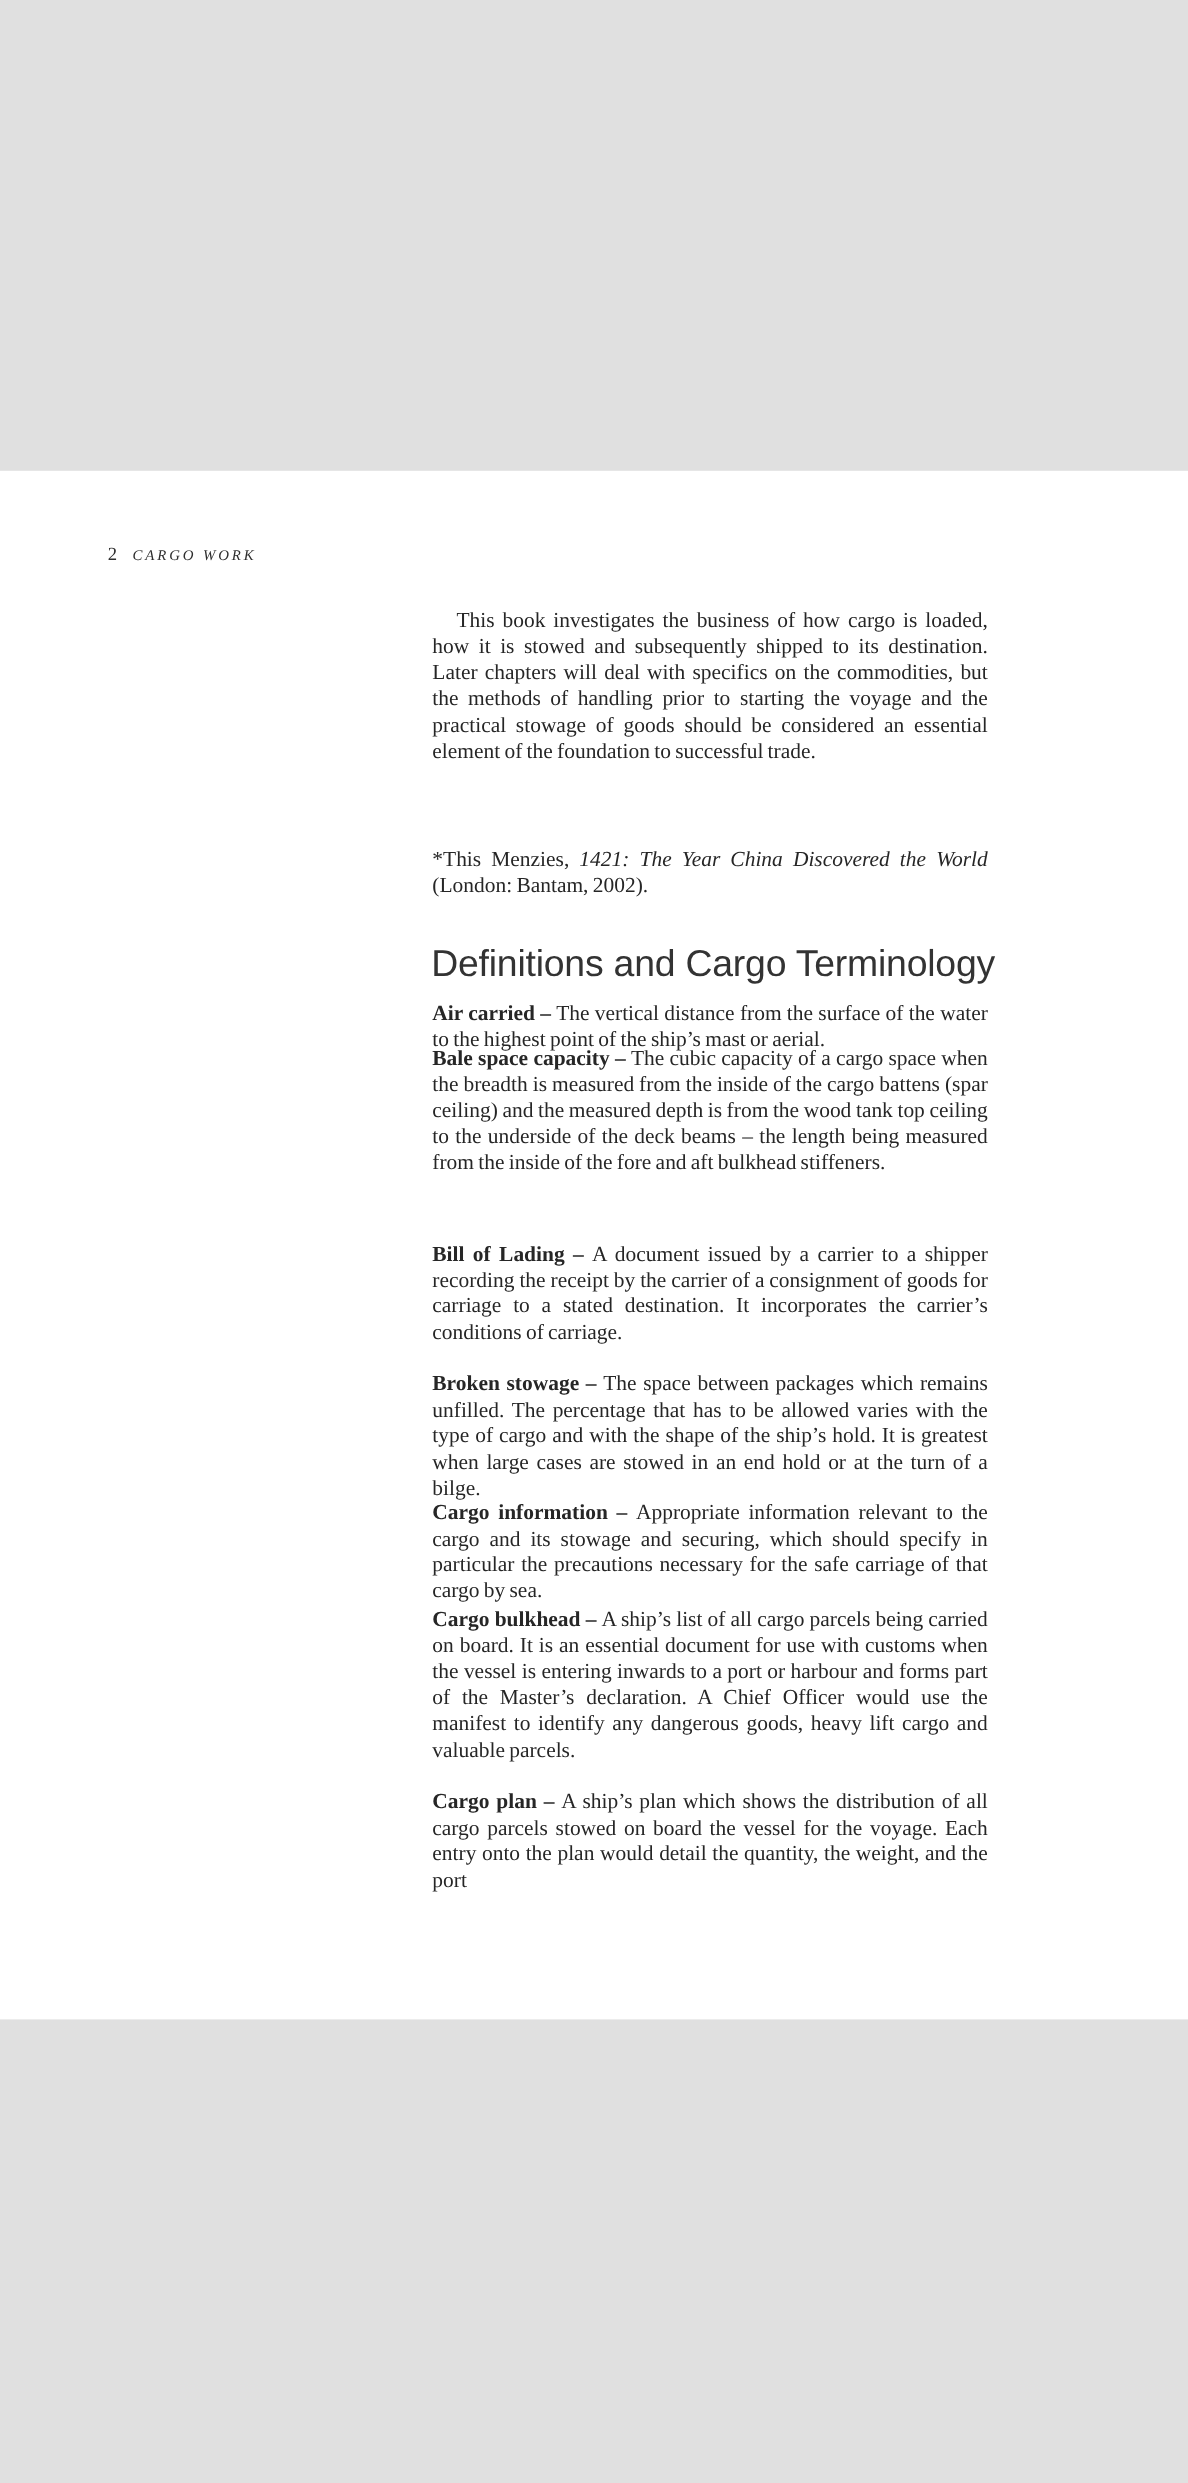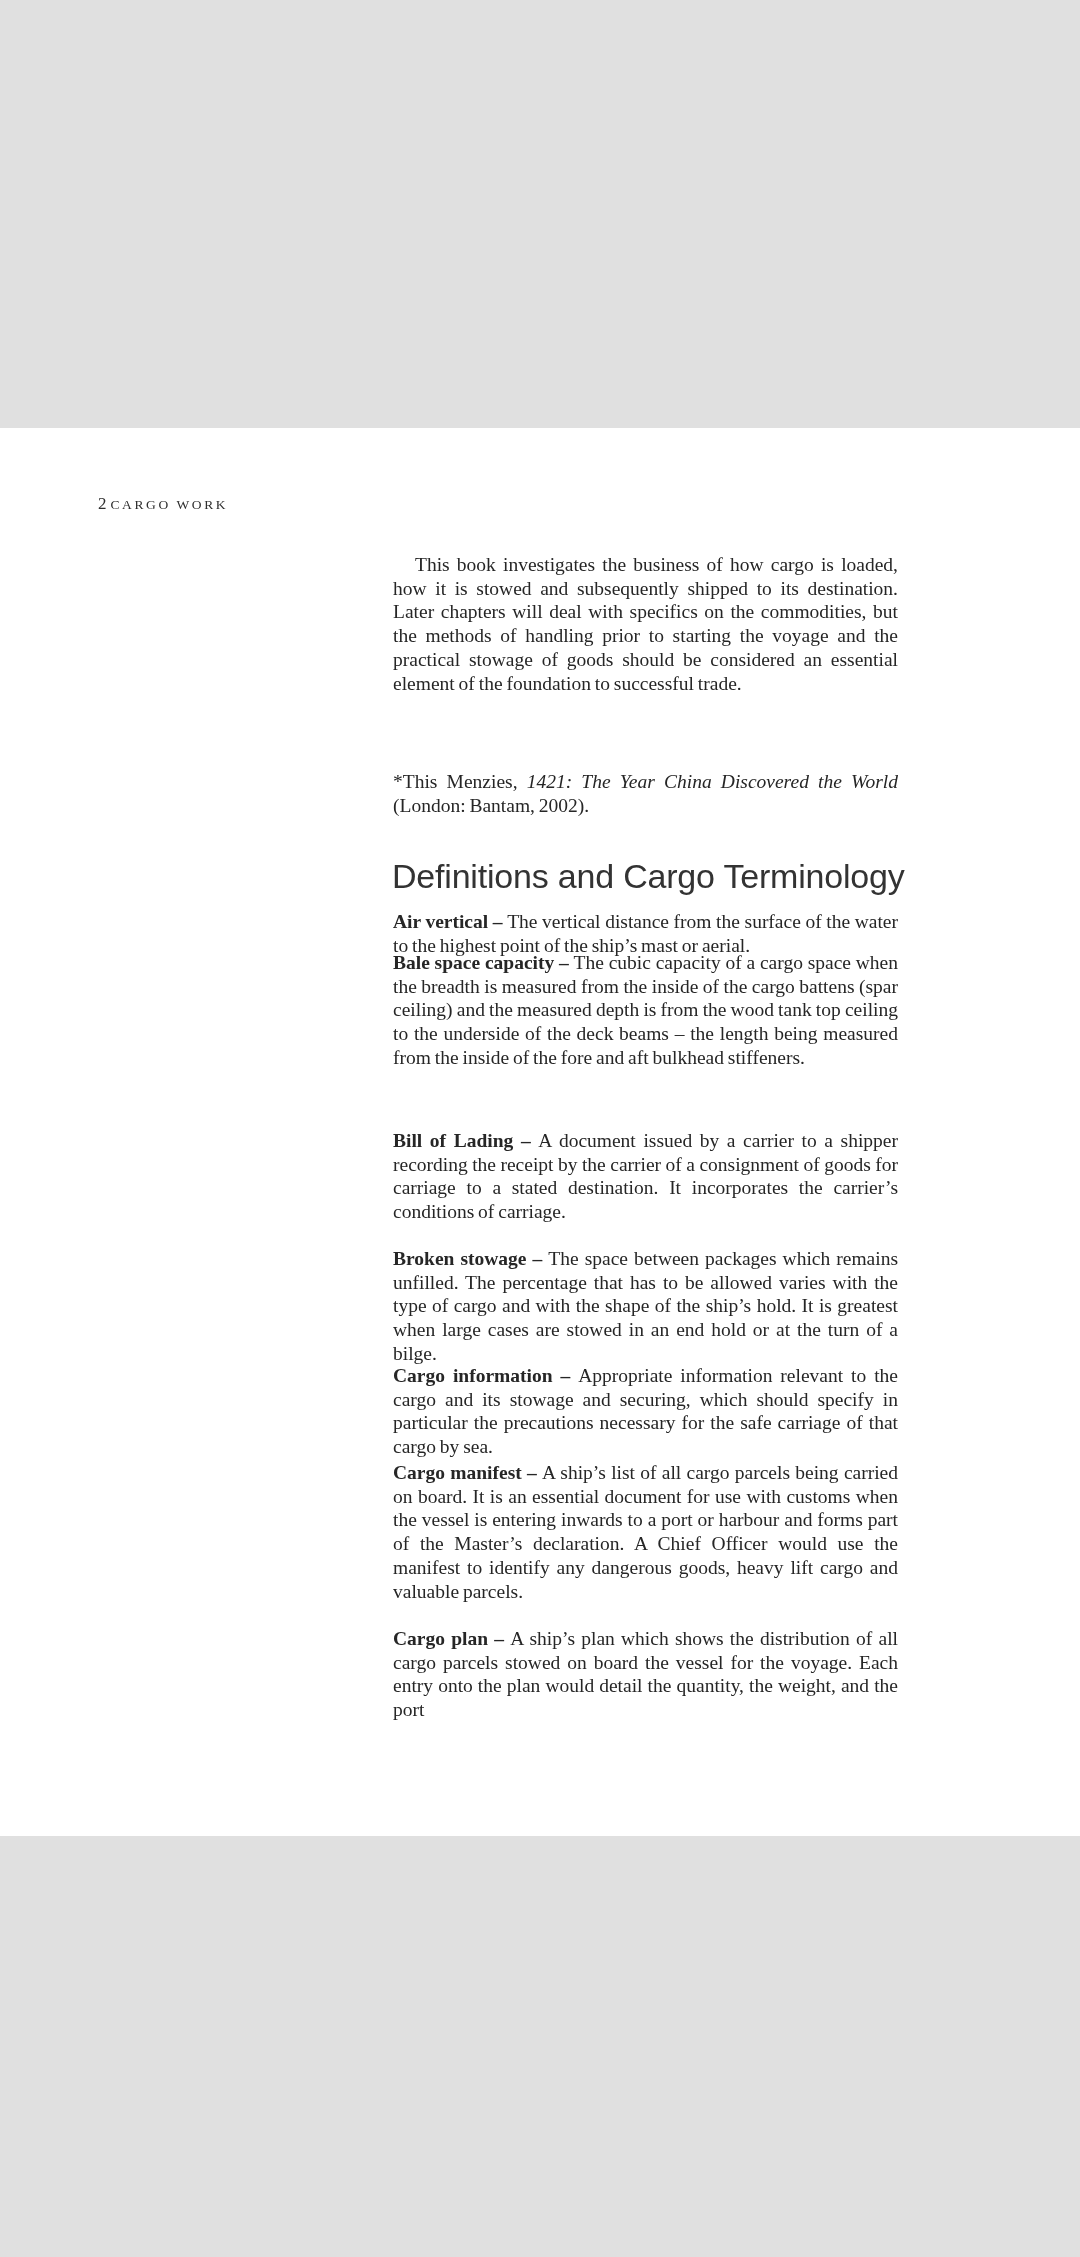--- a/index.html
+++ b/index.html
@@ -13,22 +13,23 @@
   .page{
     position:absolute;left:0;top:428px;width:1080px;height:1408px;
     background:#ffffff;
   }
   .running-head{
     position:absolute;left:98px;top:494px;
     color:#2e2e2e;font-size:17px;line-height:20px;
   }
   .running-head .folio{font-size:17px;letter-spacing:0;}
   .running-head .rh-title{
-    font-size:13.5px;letter-spacing:2.6px;margin-left:4px;
+    font-size:13.5px;letter-spacing:2.6px;margin-left:14px;
     text-transform:uppercase;
+    font-style:italic;
   }
   .body-col{
     position:absolute;left:393px;width:505px;
     color:#262626;font-size:19.5px;line-height:23.7px;
     text-align:justify;word-spacing:-1px;
   }
   .body-col p{margin:0;}
   .indent{text-indent:22px;}
   .footnote-title{font-style:italic;}
   .section-heading{
@@ -57,41 +58,41 @@
   <p class="indent">This book investigates the business of how cargo is loaded, how it is stowed and subsequently shipped to its destination. Later chapters will deal with specifics on the commodities, but the methods of handling prior to starting the voyage and the practical stowage of goods should be considered an essential element of the foundation to successful trade.</p>
 </div>
 
 <div class="body-col" style="top:770px;">
   <p><span>*This Menzies, </span><span class="footnote-title">1421: The Year China Discovered the World</span><span> (London: Bantam, 2002).</span></p>
 </div>
 
 <div class="section-heading">Definitions and Cargo Terminology</div>
 
 <div class="body-col def" style="top:910px;">
-  <p><b>Air vertical</b><b> – </b><span>The vertical distance from the surface of the water to the highest point of the ship’s mast or aerial.</span></p>
+  <p><b>Air carried</b><b> – </b><span>The vertical distance from the surface of the water to the highest point of the ship’s mast or aerial.</span></p>
 </div>
 
 <div class="body-col def" style="top:951px;">
   <p><b>Bale space capacity</b><b> – </b><span>The cubic capacity of a cargo space when the breadth is measured from the inside of the cargo battens (spar ceiling) and the measured depth is from the wood tank top ceiling to the underside of the deck beams – the length being measured from the inside of the fore and aft bulkhead stiffeners.</span></p>
 </div>
 
 <div class="body-col def" style="top:1129px;">
   <p><b>Bill of Lading</b><b> – </b><span>A document issued by a carrier to a shipper recording the receipt by the carrier of a consignment of goods for carriage to a stated destination. It incorporates the carrier’s conditions of carriage.</span></p>
 </div>
 
 <div class="body-col def" style="top:1247px;">
   <p><b>Broken stowage</b><b> – </b><span>The space between packages which remains unfilled. The percentage that has to be allowed varies with the type of cargo and with the shape of the ship’s hold. It is greatest when large cases are stowed in an end hold or at the turn of a bilge.</span></p>
 </div>
 
 <div class="body-col def" style="top:1364px;">
   <p><b>Cargo information</b><b> – </b><span>Appropriate information relevant to the cargo and its stowage and securing, which should specify in particular the precautions necessary for the safe carriage of that cargo by sea.</span></p>
 </div>
 
 <div class="body-col def" style="top:1461px;">
-  <p><b>Cargo manifest</b><b> – </b><span>A ship’s list of all cargo parcels being carried on board. It is an essential document for use with customs when the vessel is entering inwards to a port or harbour and forms part of the Master’s declaration. A Chief Officer would use the manifest to identify any dangerous goods, heavy lift cargo and valuable parcels.</span></p>
+  <p><b>Cargo bulkhead</b><b> – </b><span>A ship’s list of all cargo parcels being carried on board. It is an essential document for use with customs when the vessel is entering inwards to a port or harbour and forms part of the Master’s declaration. A Chief Officer would use the manifest to identify any dangerous goods, heavy lift cargo and valuable parcels.</span></p>
 </div>
 
 <div class="body-col def" style="top:1627px;">
   <p><b>Cargo plan</b><b> – </b><span>A ship’s plan which shows the distribution of all cargo parcels stowed on board the vessel for the voyage. Each entry onto the plan would detail the quantity, the weight, and the port</span></p>
 </div>
 
 <div class="watermark">
   
   
 </div>

